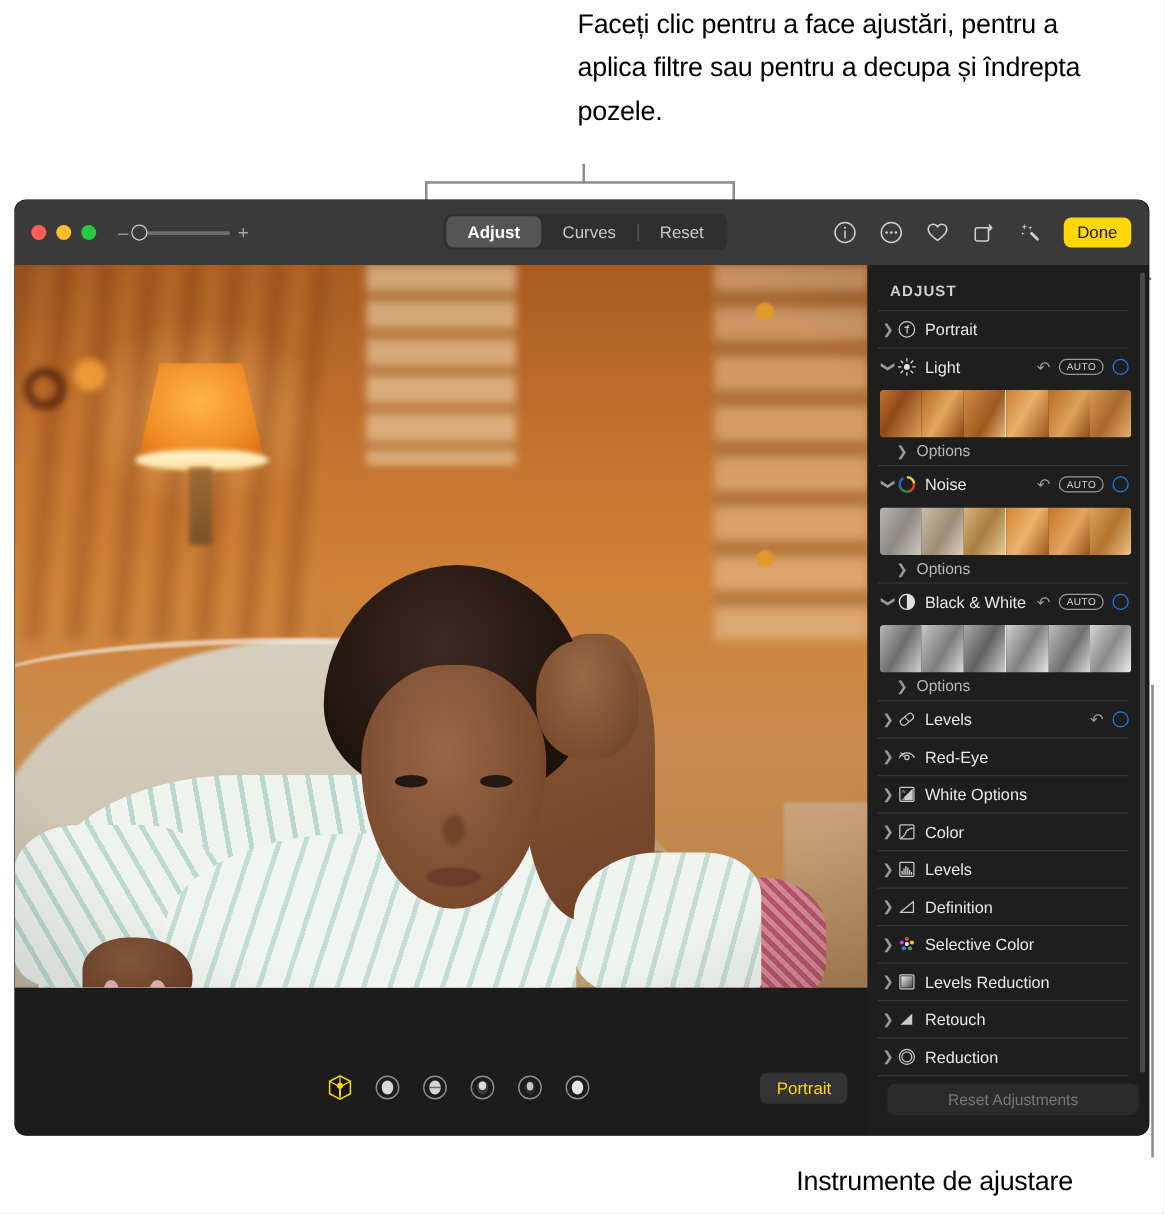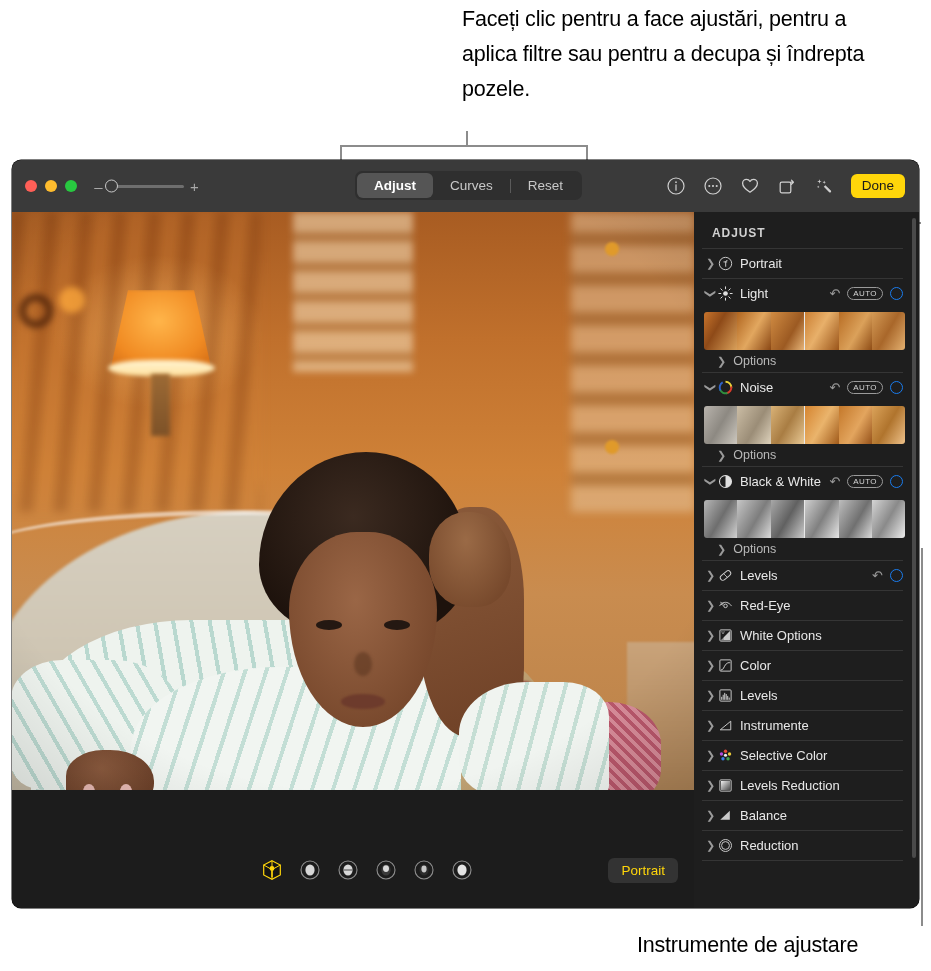--- a/index.html
+++ b/index.html
@@ -663,21 +663,21 @@
           <span class="row-label">Levels</span>
         </div>
 
         <div class="row">
           <span class="chev">❯</span>
           <span class="row-icon">
             <svg viewBox="0 0 16 16" width="15" height="15" fill="none" stroke="#cacaca" stroke-width="1.05">
               <path d="M2.4 12.6 13.6 3.4v9.2z" stroke-linejoin="round"></path>
             </svg>
           </span>
-          <span class="row-label">Instrumente</span>
+          <span class="row-label">Definition</span>
         </div>
 
         <div class="row">
           <span class="chev">❯</span>
           <span class="row-icon">
             <svg viewBox="0 0 16 16" width="15" height="15">
               <circle cx="8" cy="3.4" r="1.8" fill="#e44a3a"></circle>
               <circle cx="12.3" cy="6.4" r="1.8" fill="#e8c93a"></circle>
               <circle cx="10.7" cy="11.4" r="1.8" fill="#3ea34e"></circle>
               <circle cx="5.3" cy="11.4" r="1.8" fill="#3a7fe4"></circle>
@@ -705,34 +705,35 @@
           <span class="row-label">Levels Reduction</span>
         </div>
 
         <div class="row">
           <span class="chev">❯</span>
           <span class="row-icon">
             <svg viewBox="0 0 16 16" width="15" height="15">
               <path d="M2.4 12.6 12.6 3v9.6z" fill="#cacaca"></path>
             </svg>
           </span>
-          <span class="row-label">Balance</span>
+          <span class="row-label">Retouch</span>
         </div>
 
         <div class="row">
           <span class="chev">❯</span>
           <span class="row-icon">
             <svg viewBox="0 0 16 16" width="15" height="15" fill="none" stroke="#cacaca">
               <circle cx="8" cy="8" r="6.4" stroke-width="1.05"></circle>
               <circle cx="8" cy="8" r="4.2" stroke-width="1.05"></circle>
             </svg>
           </span>
           <span class="row-label">Reduction</span>
         </div>
 
         <div class="row" style="height:2px; padding:0;"></div>
       </div>
 
       <div id="sb-scrollbar"></div>
+      <div id="reset-btn">Reset Adjustments</div>
     </div>
 
   </div>
 </div>
 
 </body></html>

